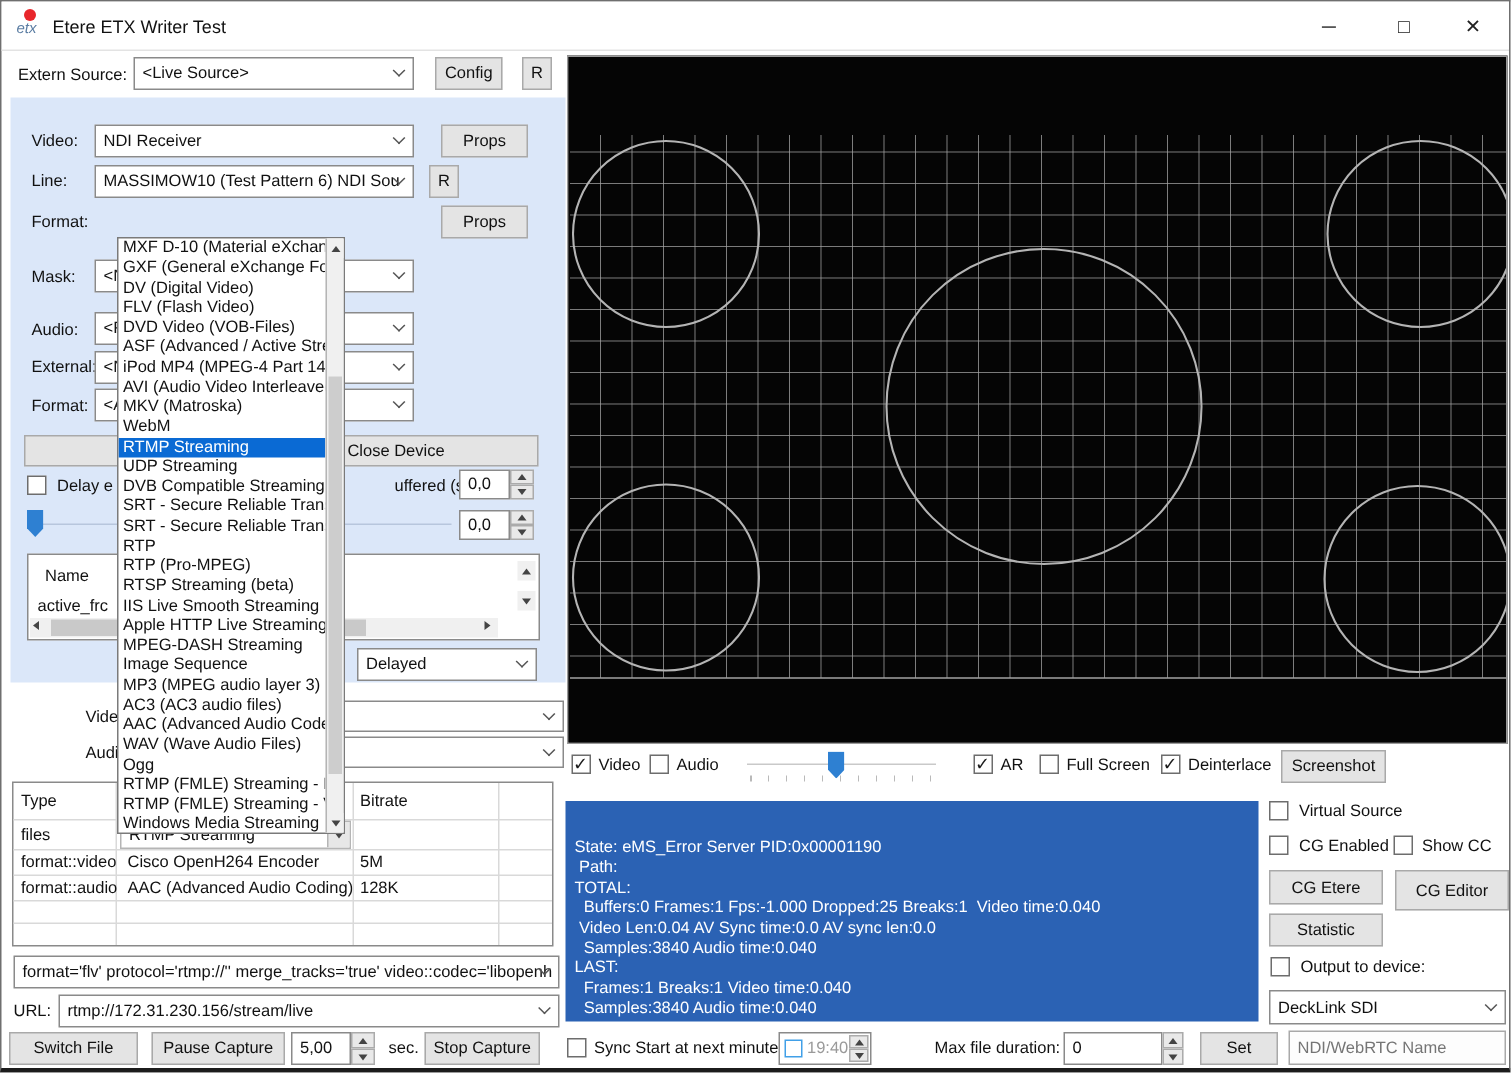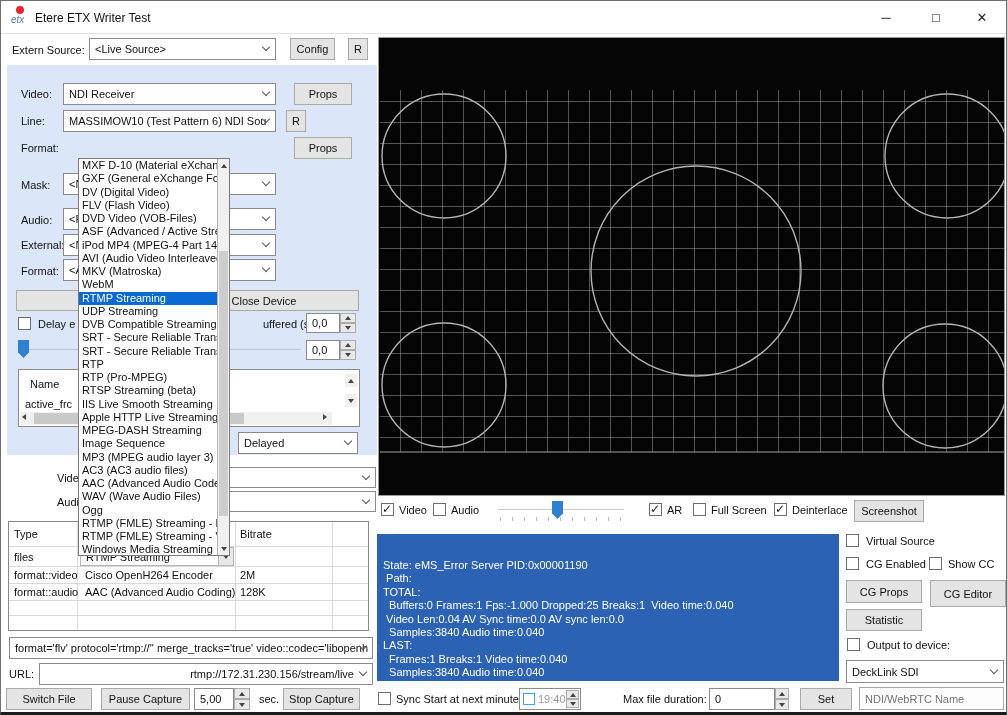--- a/index.html
+++ b/index.html
@@ -190,32 +190,32 @@
 
     <div class="tcell" style="left:5px;top:29px;">files</div>
     <div class="combo" style="left:71px;top:25px;width:154px;height:19px;border-color:#b5b5b5;padding-right:16px;">
       <span>RTMP Streaming</span>
       <span class="abs" style="right:0;top:0;width:15px;height:17px;background:#e7e7e7;border-left:1px solid #b5b5b5;display:flex;align-items:center;justify-content:center;">
           <span class="td"></span>
         </span>
     </div>
     <div class="tcell" style="left:5px;top:47px;">format::video</div>
     <div class="tcell" style="left:76px;top:47px;">Cisco OpenH264 Encoder</div>
-    <div class="tcell" style="left:231px;top:47px;">2M</div>
+    <div class="tcell" style="left:231px;top:47px;">5M</div>
     <div class="tcell" style="left:5px;top:64px;">format::audio</div>
     <div class="tcell" style="left:76px;top:64px;">AAC (Advanced Audio Coding)</div>
     <div class="tcell" style="left:231px;top:64px;">128K</div>
   </div>
 
   <div class="combo" style="left:8px;top:636px;width:364px;height:22px;">
     <span>format='flv' protocol='rtmp://'' merge_tracks='true' video::codec='libopenh</span>
     <span class="chev"></span>
   </div>
   <div class="lbl" style="left:8px;top:667px;">URL:</div>
-  <div class="combo" style="left:38px;top:662px;width:334px;height:22px;justify-content:flex-end;">
+  <div class="combo" style="left:38px;top:662px;width:334px;height:22px;">
     <span>rtmp://172.31.230.156/stream/live</span>
     <span class="chev"></span>
   </div>
 
   <div class="btn" style="left:5px;top:687px;width:86px;height:22px;">Switch File</div>
   <div class="btn" style="left:100px;top:687px;width:89px;height:22px;">Pause Capture</div>
   <div class="txtbox" style="left:193px;top:687px;width:40px;height:22px;">5,00</div>
   <div class="spin" style="left:233px;top:687px;height:22px;">
     <div>
         <div class="tu"></div>
@@ -297,21 +297,21 @@
     <div>  Frames:1 Breaks:1 Video time:0.040</div>
     <div>  Samples:3840 Audio time:0.040</div>
   </div>
 
   <div class="cb" style="left:845px;top:533px;"></div>
   <div class="lbl" style="left:865px;top:534px;">Virtual Source</div>
   <div class="cb" style="left:845px;top:556px;"></div>
   <div class="lbl" style="left:865px;top:557px;">CG Enabled</div>
   <div class="cb" style="left:928px;top:556px;"></div>
   <div class="lbl" style="left:947px;top:557px;">Show CC</div>
-  <div class="btn" style="left:845px;top:579px;width:76px;height:23px;">CG Props</div>
+  <div class="btn" style="left:845px;top:579px;width:76px;height:23px;">CG Etere</div>
   <div class="btn" style="left:929px;top:579px;width:76px;height:27px;">CG Editor</div>
   <div class="btn" style="left:845px;top:608px;width:76px;height:22px;">Statistic</div>
   <div class="cb" style="left:846px;top:637px;"></div>
   <div class="lbl" style="left:866px;top:638px;">Output to device:</div>
   <div class="combo" style="left:845px;top:659px;width:158px;height:23px;">
     <span>DeckLink SDI</span>
     <span class="chev"></span>
   </div>
 
   <div class="ddl">

